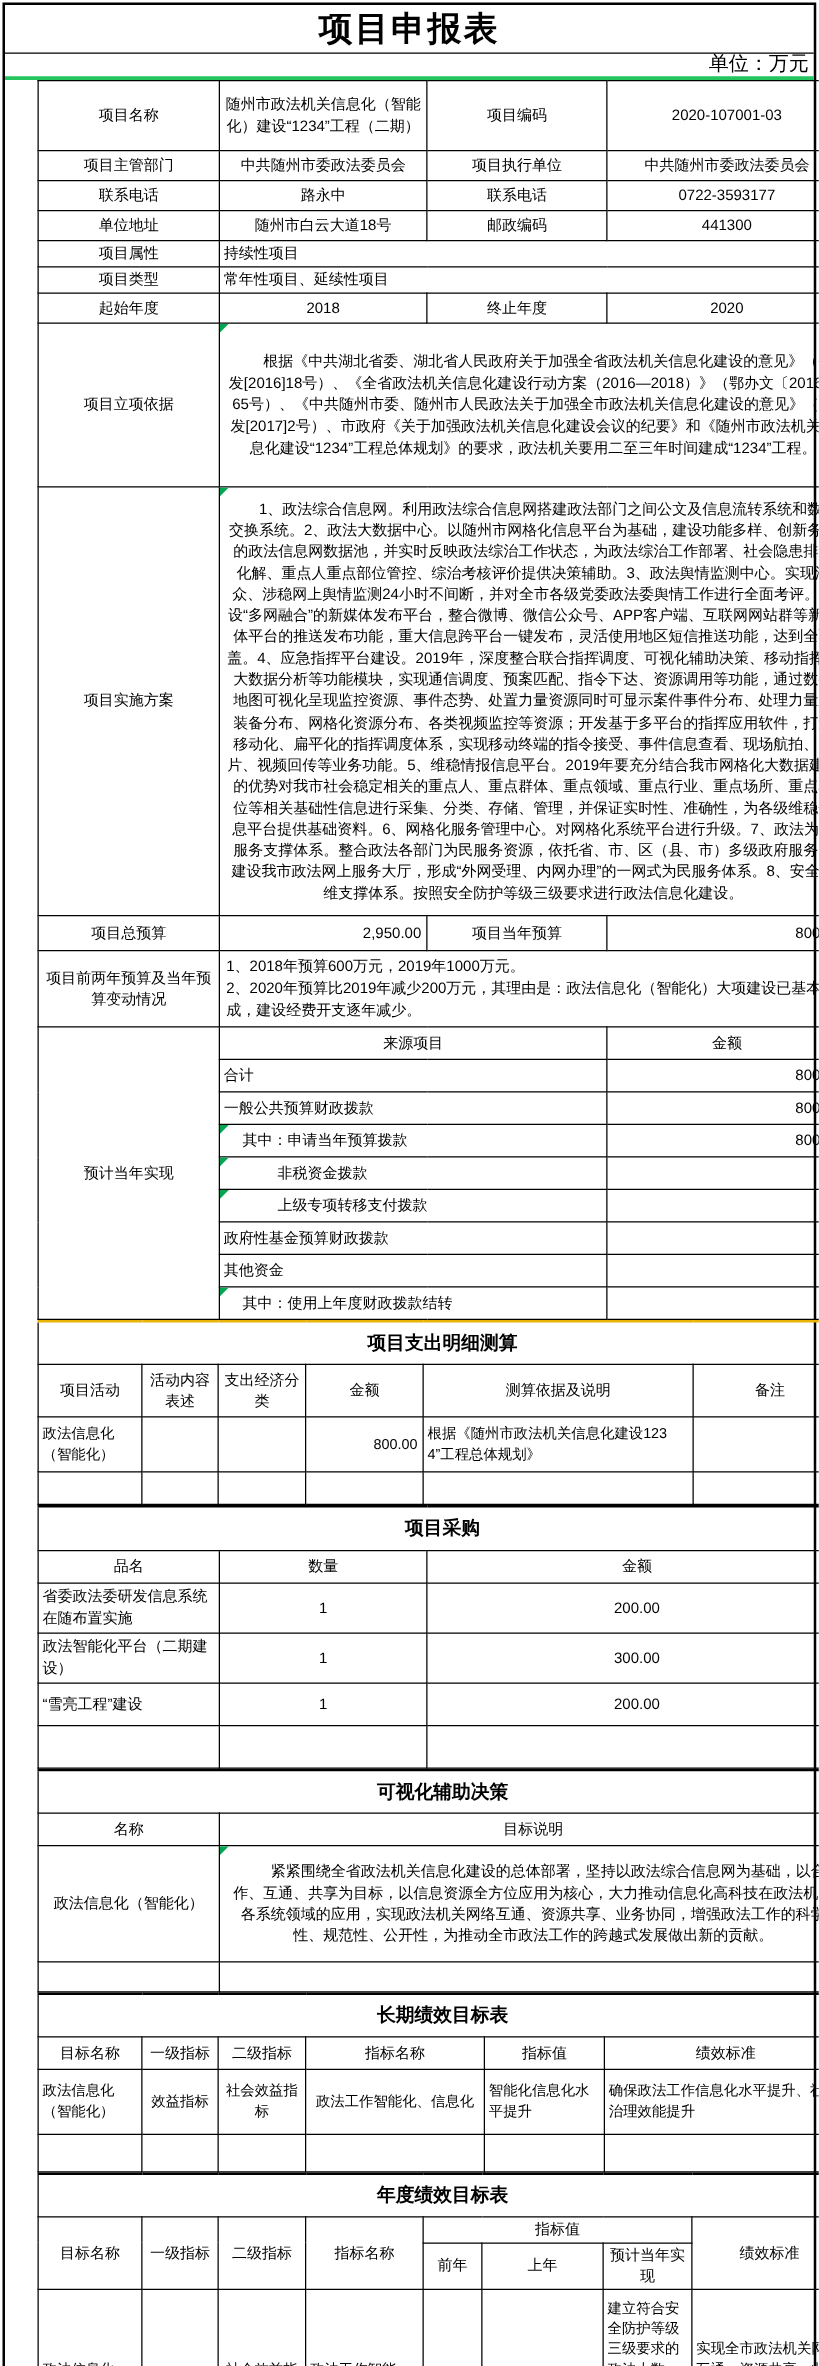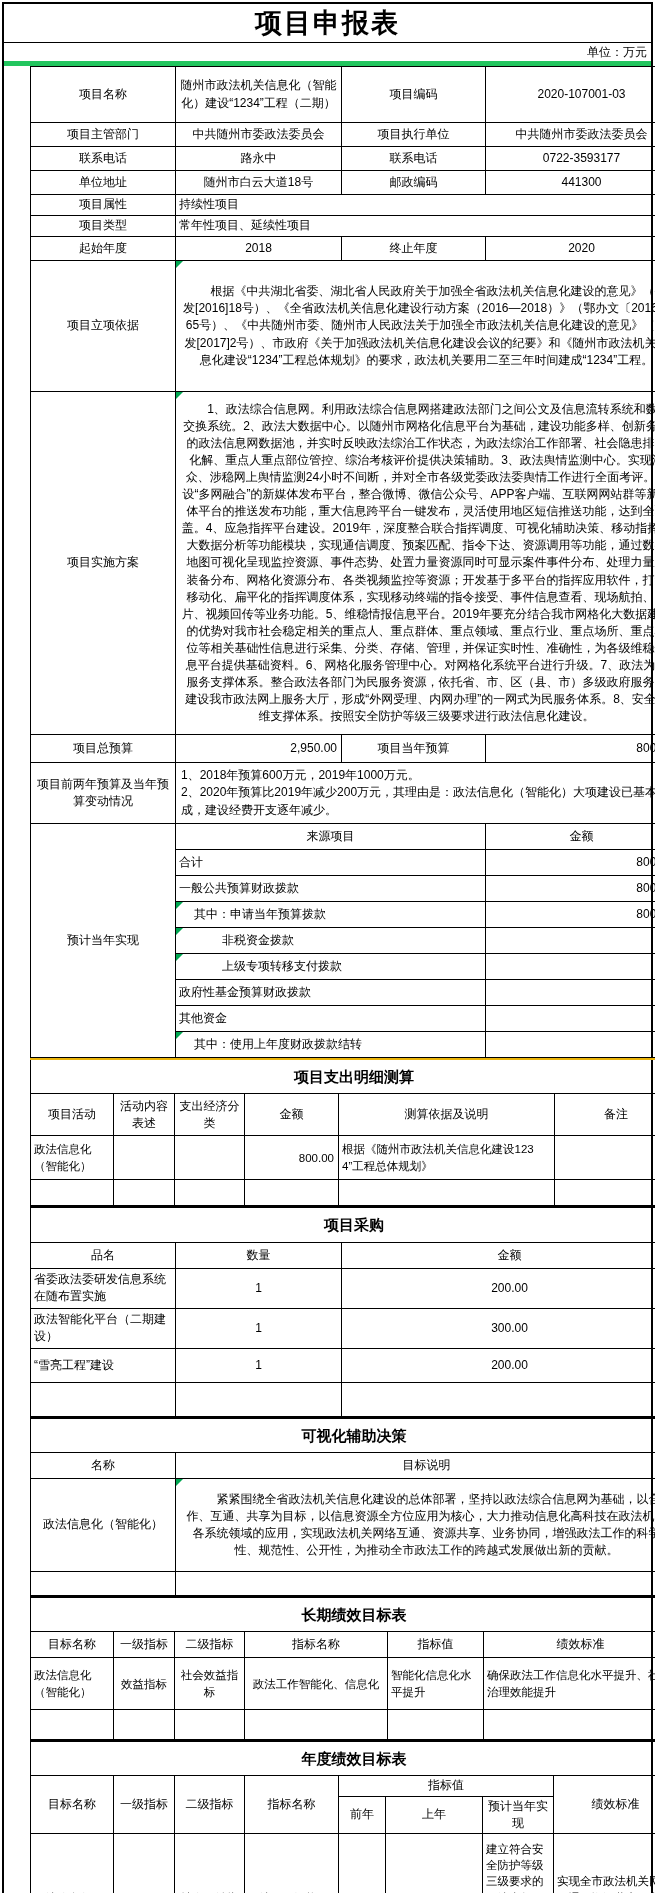--- a/index.html
+++ b/index.html
@@ -1,20 +1,20 @@
 <!DOCTYPE html>
 <html><head>
 <meta charset="utf-8">
 <style>
   html,body{margin:0;padding:0;background:#fff;color:#000;font-family:"Liberation Sans",sans-serif;}
   body{width:655px;}
   .sheet{width:647px;margin:2px;border:2px solid #000;background:#fff;}
   .title-row{min-height:38px;display:flex;align-items:center;justify-content:center;
              font-size:27px;font-weight:bold;border-bottom:1px solid #000;letter-spacing:2px;}
-  .unit-row{height:18px;font-size:12px;line-height:18px;text-align:right;padding-right:4px;border-bottom:5px solid #22c55e;}
+  .unit-row{height:18px;font-size:16px;line-height:18px;text-align:right;padding-right:4px;border-bottom:3px solid #22c55e;}
   table{border-collapse:collapse;width:100%;table-layout:fixed;margin-left:26px;}
   td{border:1px solid #000;font-size:12px;line-height:1.42;padding:1px 3px;vertical-align:middle;
      word-break:break-all;overflow:hidden;}
   .c{text-align:center;}
   .r{text-align:right;padding-right:4px;}
   .l{text-align:left;}
   .para{text-align:center;text-indent:2em;padding:3px 5px;}
   .prelines{white-space:pre-line;text-align:left;padding:2px 5px;}
   .sec-title{font-size:15px;font-weight:bold;text-align:center;padding:6px 0;}
   .mark{position:relative;}

